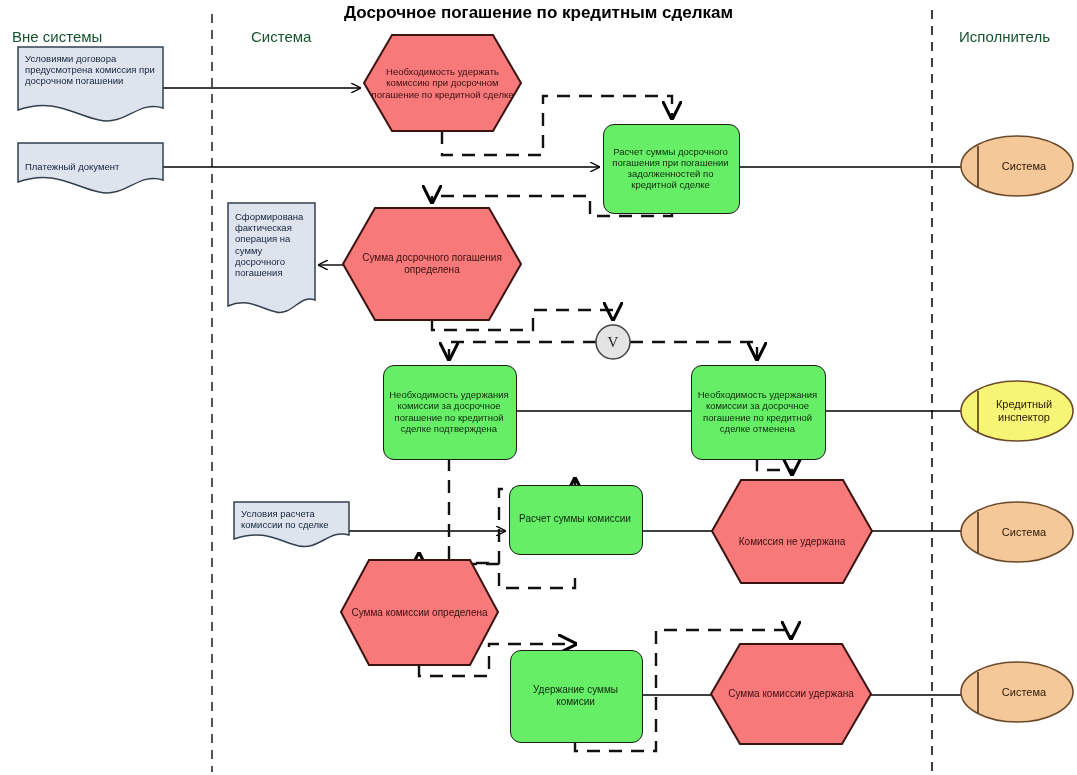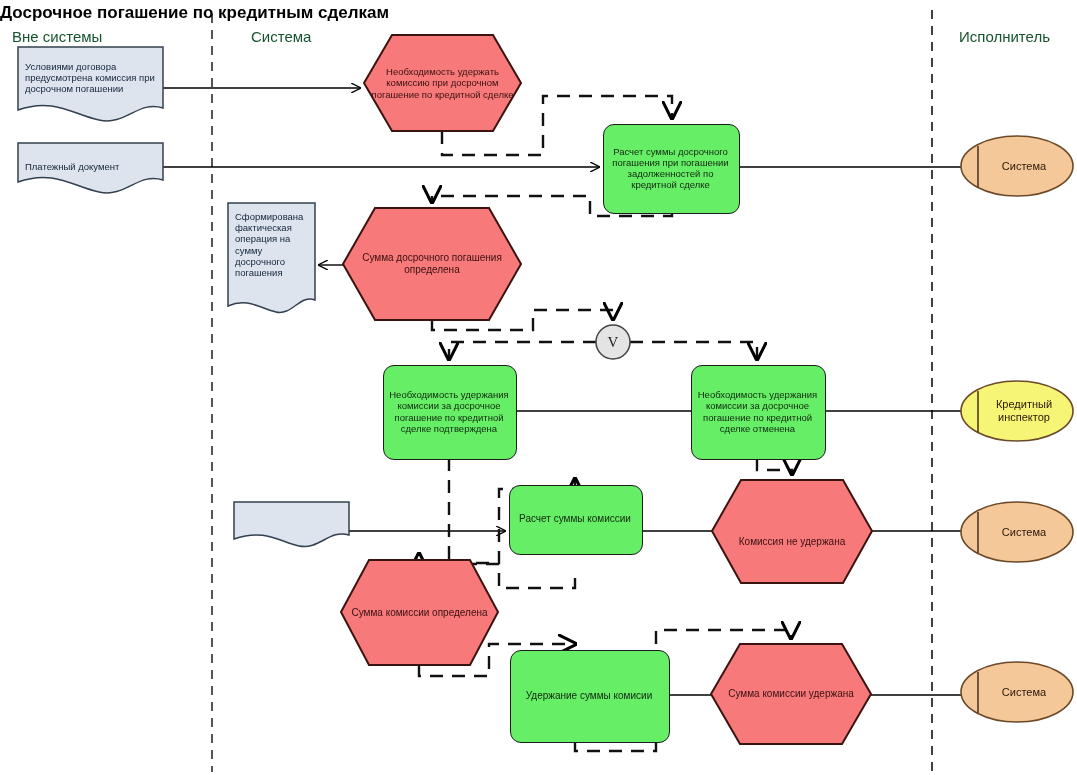--- a/index.html
+++ b/index.html
@@ -7,21 +7,21 @@
   body{
     font-family:"Liberation Sans", sans-serif;
     width:1077px;height:775px;overflow:hidden;position:relative;
   }
   #canvas{position:absolute;left:0;top:0;width:1077px;height:775px;}
   .lane-title{
     position:absolute;font-size:15px;color:#14532d;white-space:nowrap;
   }
   #diagram-title{
     position:absolute;font-size:17px;font-weight:bold;color:#000;
-    white-space:nowrap;
+    white-space:nowrap;text-align:center;
   }
   .node{
     position:absolute;display:flex;align-items:center;justify-content:center;
     text-align:center;box-sizing:border-box;
   }
   .node .lbl{
     position:relative;z-index:3;padding:0 6px;line-height:1.18;
     color:#2a1010;pointer-events:none;
   }
   
@@ -207,31 +207,34 @@
     </g>
   </svg>
 
   <div id="diagram-title" style="left:0;top:3px;width:1077px;">Досрочное погашение по кредитным сделкам</div>
 
   <div class="lane-title" style="left:12px;top:28px;">Вне системы</div>
   <div class="lane-title" style="left:251px;top:28px;">Система</div>
   <div class="lane-title" style="left:959px;top:28px;">Исполнитель</div>
 
   <div class="node doc" style="left:18px;top:47px;width:145px;height:73px;">
-    <div class="lbl" style="font-size:9.5px;padding-top:14px;">Условиями договора предусмотрена комиссия при досрочном погашении</div>
+    <div class="lbl" style="font-size:9.5px;padding-top:6px;">Условиями договора предусмотрена комиссия при досрочном погашении</div>
   </div>
 
   <div class="node doc" style="left:18px;top:143px;width:145px;height:48px;align-items:center;">
     <div class="lbl" style="font-size:9.5px;">Платежный документ</div>
   </div>
 
   <div class="node doc" style="left:228px;top:203px;width:87px;height:115px;">
     <div class="lbl" style="font-size:9.5px;padding-top:8px;">Сформирована фактическая операция на сумму досрочного погашения</div>
   </div>
 
+  <div class="node doc" style="left:234px;top:502px;width:115px;height:47px;">
+    <div class="lbl" style="font-size:9.5px;padding-top:6px;">Условия расчета комиссии по сделке</div>
+  </div>
 
   <div class="node ev" style="left:364px;top:35px;width:157px;height:96px;">
     <div class="lbl" style="font-size:9.5px;">Необходимость удержать комиссию при досрочном погашение по кредитной сделке</div>
   </div>
 
   <div class="node ev" style="left:343px;top:208px;width:178px;height:112px;">
     <div class="lbl" style="font-size:10px;">Сумма досрочного погашения определена</div>
   </div>
 
   <div class="node ev" style="left:712px;top:480px;width:160px;height:124px;">
@@ -259,21 +262,21 @@
   <div class="node fn" style="left:691px;top:365px;width:133px;height:93px;">
     <div class="box"></div>
     <div class="lbl" style="font-size:9.5px;">Необходимость удержания комиссии за досрочное погашение по кредитной сделке отменена</div>
   </div>
 
   <div class="node fn" style="left:509px;top:485px;width:132px;height:68px;">
     <div class="box"></div>
     <div class="lbl" style="font-size:10px;">Расчет суммы комиссии</div>
   </div>
 
-  <div class="node fn" style="left:510px;top:650px;width:158px;height:91px;">
+  <div class="node fn" style="left:510px;top:650px;width:131px;height:91px;">
     <div class="box"></div>
     <div class="lbl" style="font-size:10px;">Удержание суммы комисии</div>
   </div>
 
   <div class="role" style="left:961px;top:136px;width:112px;height:60px;">
     <div class="lbl">Система</div>
   </div>
   <div class="role" style="left:961px;top:381px;width:112px;height:60px;">
     <div class="lbl">Кредитный инспектор</div>
   </div>

